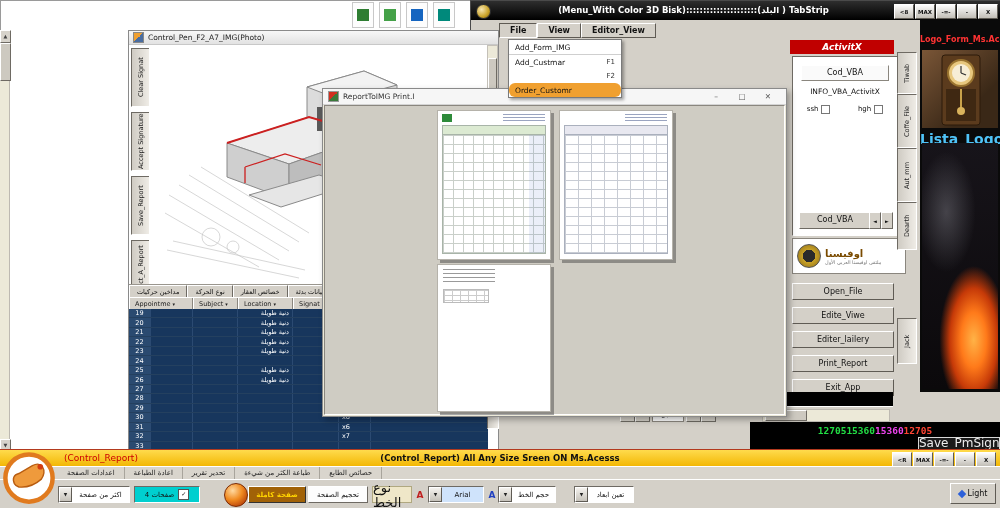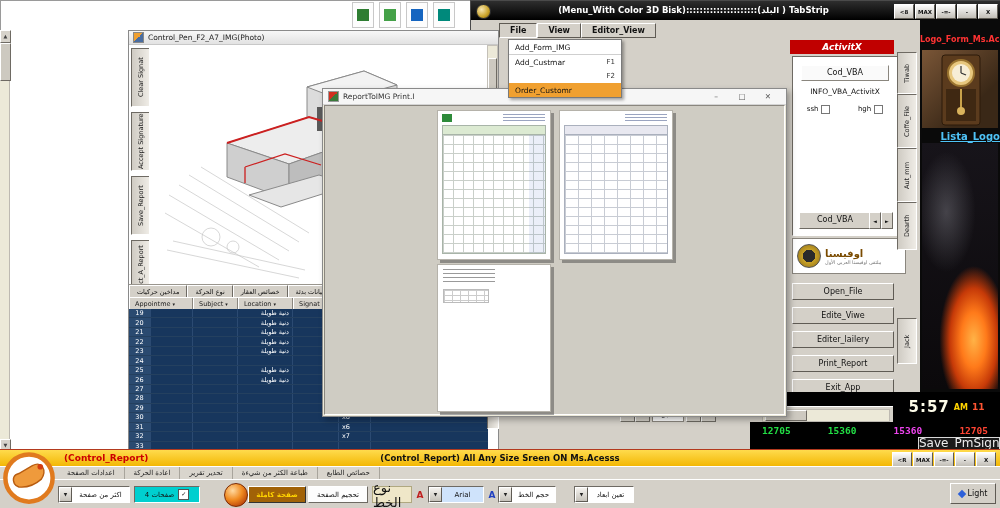--- a/index.html
+++ b/index.html
@@ -62,36 +62,36 @@
   .actbtn{height:15px;background:#D4D0C8;border:1px solid;border-color:#fff #5f5b54 #5f5b54 #fff;font-size:8px;display:flex;align-items:center;justify-content:center}
 
   
   #side-tabs{left:897px;top:0;width:20px;height:452px;z-index:12}
   .vtab{position:absolute;left:0;width:18px;background:linear-gradient(90deg,#efece6,#cfcbc3);border:1px solid;border-color:#fff #6e6a63 #6e6a63 #fff;writing-mode:vertical-rl;transform:rotate(180deg);display:flex;align-items:center;justify-content:center;font-size:6.5px;color:#222;overflow:hidden;white-space:nowrap}
 
   
   #logo-panel{left:920px;top:19px;width:80px;height:373px;background:#0a0a0a;z-index:12}
   #lp-title{padding-top:16px;text-align:center;color:#ff3333;font-weight:bold;font-size:8px}
   #clock-image{position:absolute;left:2px;top:31px;width:76px;height:78px;background:linear-gradient(135deg,#7a5637,#3a2817 70%)}
-  #lista-logo{position:absolute;left:0;top:112px;width:100%;text-align:right;color:#4fc3f7;font-weight:bold;font-size:10px;text-decoration:underline}
+  #lista-logo{position:absolute;left:0;top:112px;width:100%;text-align:left;color:#4fc3f7;font-weight:bold;font-size:14px;}
   #fire-image{position:absolute;left:2px;top:124px;width:76px;height:246px;
     background:radial-gradient(60% 40% at 68% 80%,#ffb347 0%,#ff7a1a 28%,#c63a08 52%,rgba(60,20,5,0) 75%),
                radial-gradient(55% 35% at 32% 28%,rgba(160,160,170,.35),rgba(0,0,0,0) 70%),
                linear-gradient(#17141a,#0b090b)}
 
   
   #mw-black{left:497px;top:392px;width:396px;height:14px;background:#000;z-index:11}
   #mw-gray{left:497px;top:406px;width:396px;height:16px;background:#D4D0C8;border-top:1px solid #fff;z-index:11}
   #nav-buttons{position:absolute;left:123px;top:2px;display:flex;align-items:center}
   .navbtn{width:13px;height:11px;background:#D4D0C8;border:1px solid;border-color:#fff #6e6a63 #6e6a63 #fff;font-size:4.5px;display:flex;align-items:center;justify-content:center}
   .navlabel{width:30px;height:11px;background:#fff;border:1px solid #8a867e;font-size:6px;text-align:center;line-height:10px;margin:0 2px}
   #hscroll{position:absolute;left:265px;top:2px;width:126px;height:11px;background:#ECE9D8;border:1px solid #bdb9b1}
   #hthumb{position:absolute;left:2px;top:0;width:40px;height:9px;background:#cdc9c0;border:1px solid;border-color:#fff #6e6a63 #6e6a63 #fff}
   #counters-left{left:497px;top:422px;width:253px;height:28px;background:#D4D0C8;z-index:11}
-  #counters{left:750px;top:422px;width:250px;height:28px;background:#000;display:flex;justify-content:space-between;padding:3px 12px 0 12px;box-sizing:border-box;z-index:12}
+  #counters{left:750px;top:422px;width:250px;height:28px;background:#000;display:flex;justify-content:center;padding:3px 12px 0 12px;box-sizing:border-box;z-index:12}
   .counter{font-family:"DejaVu Sans Mono",monospace;font-weight:bold;font-size:9.5px}
   #time-panel{left:893px;top:392px;width:107px;height:30px;background:#000;display:flex;align-items:center;justify-content:center;gap:4px;z-index:12}
   #time-val{color:#fdfbe8;font-weight:bold;font-size:15px;letter-spacing:1px}
   #time-ampm{color:#ffd400;font-size:8px;font-weight:bold}
   #time-day{color:#ff5533;font-size:9px;font-weight:bold}
   #save-sig{left:918px;top:437px;width:80px;height:12px;background:#1a1a1a;border:1px solid #d8d8d8;color:#eee;font-size:12px;text-align:center;line-height:11px;z-index:13}
 
   
   #photo-window{left:128px;top:30px;width:369px;height:422px;background:#fff;border:1px solid #8a8a8a;z-index:20}
   #pw2-titlebar{position:absolute;left:0;top:0;width:100%;height:14px;background:linear-gradient(#f7f7f7,#e2e2e2);border-bottom:1px solid #c8c8c8;display:flex;align-items:center;padding:0 4px;box-sizing:border-box;gap:4px}
@@ -139,21 +139,21 @@
       repeating-linear-gradient(to right,#c9cfc9 0 1px,transparent 1px 10px),
       repeating-linear-gradient(to bottom,#c9cfc9 0 1px,transparent 1px 9px)}
   .pp-grid::before{content:"";position:absolute;left:0;top:0;right:0;height:8px;background:#dcead2;border-bottom:1px solid #a8b4a8}
   .pp-grid.g2{border-color:#aab0bd;background-image:repeating-linear-gradient(to right,#c8ccd4 0 1px,transparent 1px 13px),repeating-linear-gradient(to bottom,#c8ccd4 0 1px,transparent 1px 9px)}
   .pp-grid.g2::before{background:#e8e8f0;border-bottom-color:#aab0bd}
   .pp3-block{position:absolute;left:5px;top:4px;width:52px;height:16px;background:repeating-linear-gradient(to bottom,#9a9a9a 0 1px,transparent 1px 4px)}
   .pp3-grid{position:absolute;left:5px;top:24px;width:44px;height:12px;border:1px solid #bbb;background-image:repeating-linear-gradient(to right,#ccc 0 1px,transparent 1px 8px),repeating-linear-gradient(to bottom,#ccc 0 1px,transparent 1px 5px)}
 
   
   #status-bar{left:0;top:449px;width:1000px;height:17px;background:linear-gradient(#ffdb4d,#f2b500);border-top:1px solid #b33a1e;z-index:45}
-  #sb-left{position:absolute;left:64px;top:0;line-height:17px;color:#cc0000;font-weight:bold;font-size:9px}
+  #sb-left{position:absolute;left:64px;top:0;line-height:17px;color:#cc0000;font-weight:normal;font-size:9px}
   #sb-center{position:absolute;left:0;width:100%;top:0;line-height:17px;text-align:center;color:#111;font-weight:bold;font-size:8.5px}
   #sb-buttons{position:absolute;right:4px;top:2px;display:flex}
   #bottom-tabs{left:0;top:466px;width:1000px;height:13px;background:#D9D5CD;border-top:1px solid #fff;display:flex;padding-left:58px;box-sizing:border-box;z-index:45}
   .btab{padding:0 9px;border-right:1px solid #a8a49c;font-size:7px;line-height:13px;color:#222;white-space:nowrap}
   #toolbar{left:0;top:479px;width:1000px;height:29px;background:#D4D0C8;border-top:1px solid #fff;z-index:45}
   .combo{position:absolute;background:#fff;border:1px solid;border-color:#6e6a63 #fff #fff #6e6a63;display:flex;align-items:center;box-sizing:border-box}
   .combo .arrow{width:11px;align-self:stretch;background:linear-gradient(#f4f2ee,#c6c2ba);border:1px solid;border-color:#fff #5f5b54 #5f5b54 #fff;display:flex;align-items:center;justify-content:center;flex:none}
   .combo .arrow::before{content:"▼";font-size:4.5px;color:#222}
   .ctext{flex:1;text-align:center;font-size:7px;white-space:nowrap;overflow:hidden}
   #pages-field{position:absolute;left:134px;top:6px;width:66px;height:17px;background:#00cfcf;border:1px solid;border-color:#6e6a63 #fff #fff #6e6a63;display:flex;align-items:center;justify-content:center;gap:4px;font-size:7px;box-sizing:border-box}
@@ -286,25 +286,20 @@
         <div id="hthumb"></div>
       </div>
   </div>
   <div class="abs" id="counters-left"></div>
   <div class="abs" id="counters">
       <div class="counter" style="color: rgb(34, 221, 68);">12705</div>
       <div class="counter" style="color: rgb(34, 221, 68);">15360</div>
       <div class="counter" style="color: rgb(238, 68, 238);">15360</div>
       <div class="counter" style="color: rgb(255, 68, 51);">12705</div>
     </div>
-  <div class="abs" id="time-panel">
-    <span id="time-val">5:57</span>
-    <span id="time-ampm">AM</span>
-    <span id="time-day">11</span>
-  </div>
   <div class="abs" id="save-sig">Save_PmSignature</div>
 
   <div class="abs" id="photo-window">
     <div id="pw2-titlebar">
       <div id="pw2-icon"></div>
       <div id="pw2-title">Control_Pen_F2_A7_IMG(Photo)</div>
     </div>
     <div id="photo-side-buttons">
         <div class="vtab photobtn">Clear Signat</div>
         <div class="vtab photobtn">Accept Signature</div>
@@ -533,41 +528,41 @@
           <div class="dshort" style="display: inline; margin-left: auto;"></div>
         </div>
         <div class="dropitem" style="display: flex;">
           <div class="dlabel" style="display: inline;">Add_Custmar</div>
           <div class="dshort" style="display: inline; margin-left: auto;">F1</div>
         </div>
         <div class="dropitem" style="display: flex;">
           <div class="dlabel" style="display: inline;"></div>
           <div class="dshort" style="display: inline; margin-left: auto;">F2</div>
         </div>
-        <div class="dropitem hl" style="display: flex;">
+        <div class="dropitem hl" style="display: flex; border-radius: 6px;">
           <div class="dlabel" style="display: inline;">Order_Customr</div>
           <div class="dshort" style="display: inline; margin-left: auto;"></div>
         </div>
       </div>
   </div>
 
   <div class="abs" id="status-bar">
     <span id="sb-left">(Control_Report)</span>
     <span id="sb-center">(Control_Report) All Any Size Sreen ON Ms.Acesss</span>
     <div id="sb-buttons">
         <div class="winbtn">&lt;R</div>
         <div class="winbtn">MAX</div>
         <div class="winbtn">-=-</div>
         <div class="winbtn">-</div>
         <div class="winbtn">X</div>
       </div>
   </div>
   <div class="abs" id="bottom-tabs">
       <div class="btab">اعدادات الصفحة</div>
-      <div class="btab">اعادة الحركة</div>
+      <div class="btab">اعادة الطباعة</div>
       <div class="btab">تحدير تقرير</div>
       <div class="btab">طباعة الكثر من شيءة</div>
       <div class="btab">حصائص الطابع</div>
     </div>
 
   <div class="abs" id="toolbar">
     <div class="combo" style="left:58px;top:6px;width:72px;height:17px">
       <div class="arrow"></div>
       <span class="ctext">اكثر من صفحة</span>
     </div>

